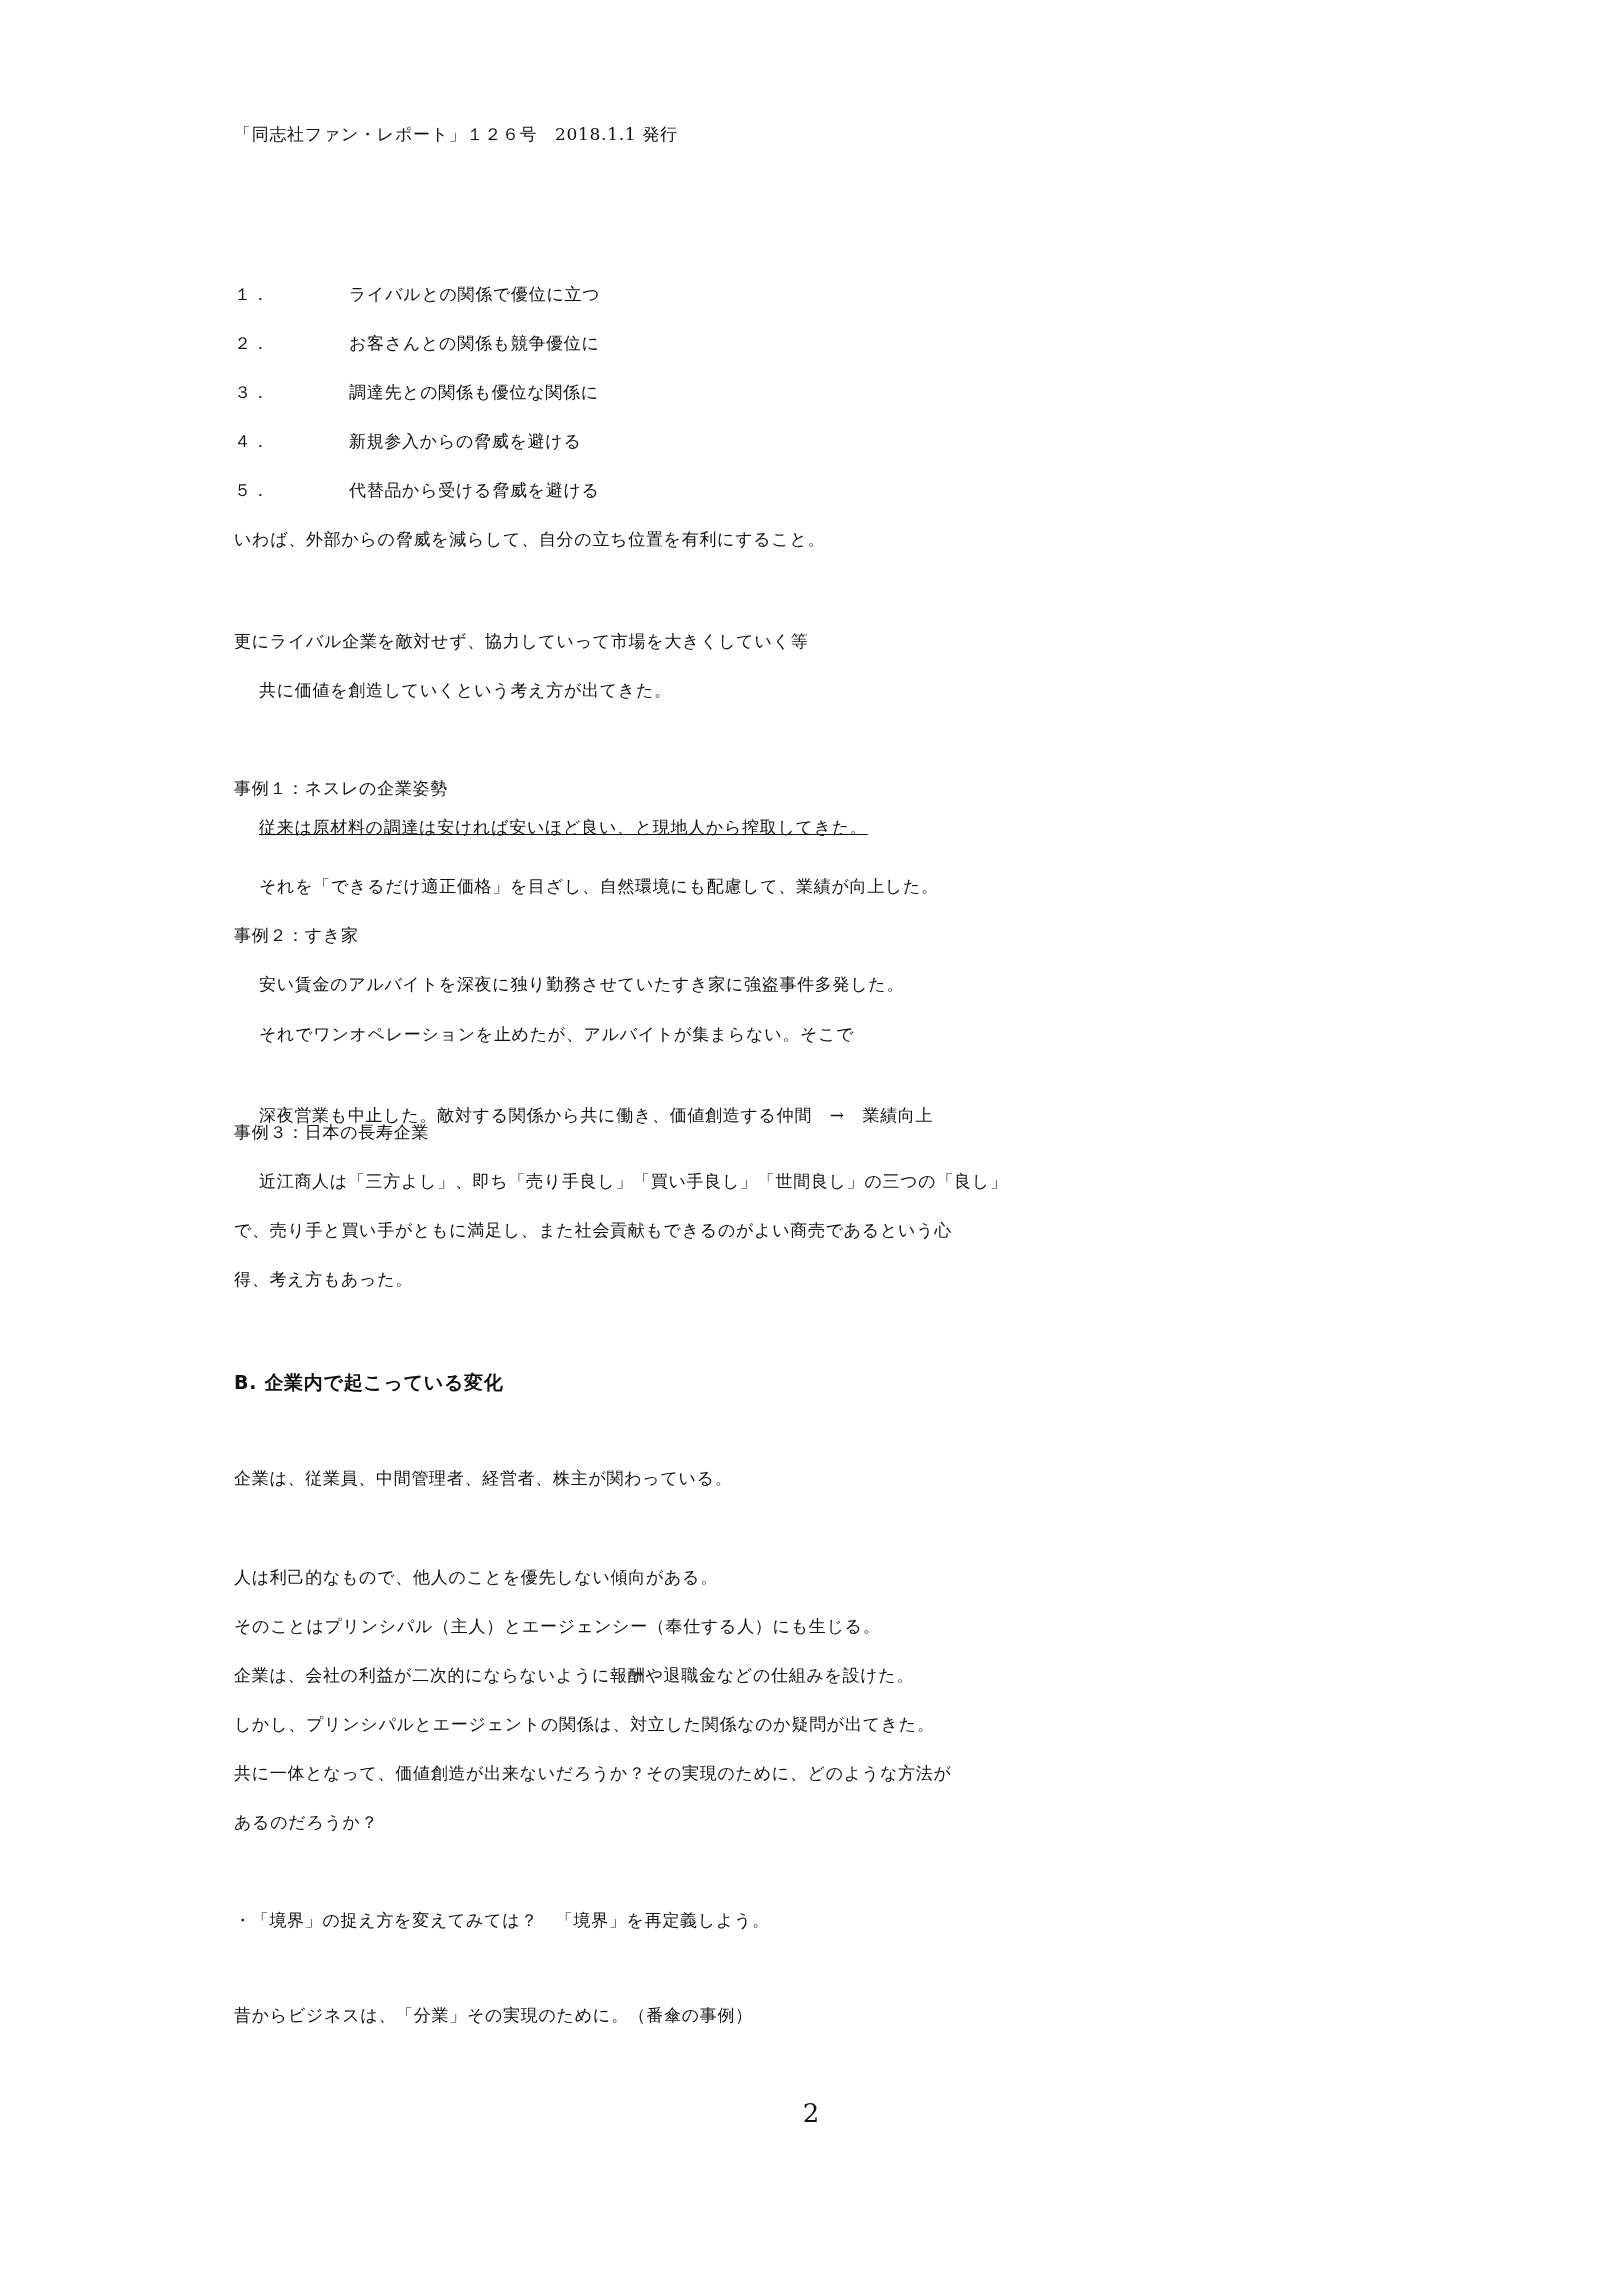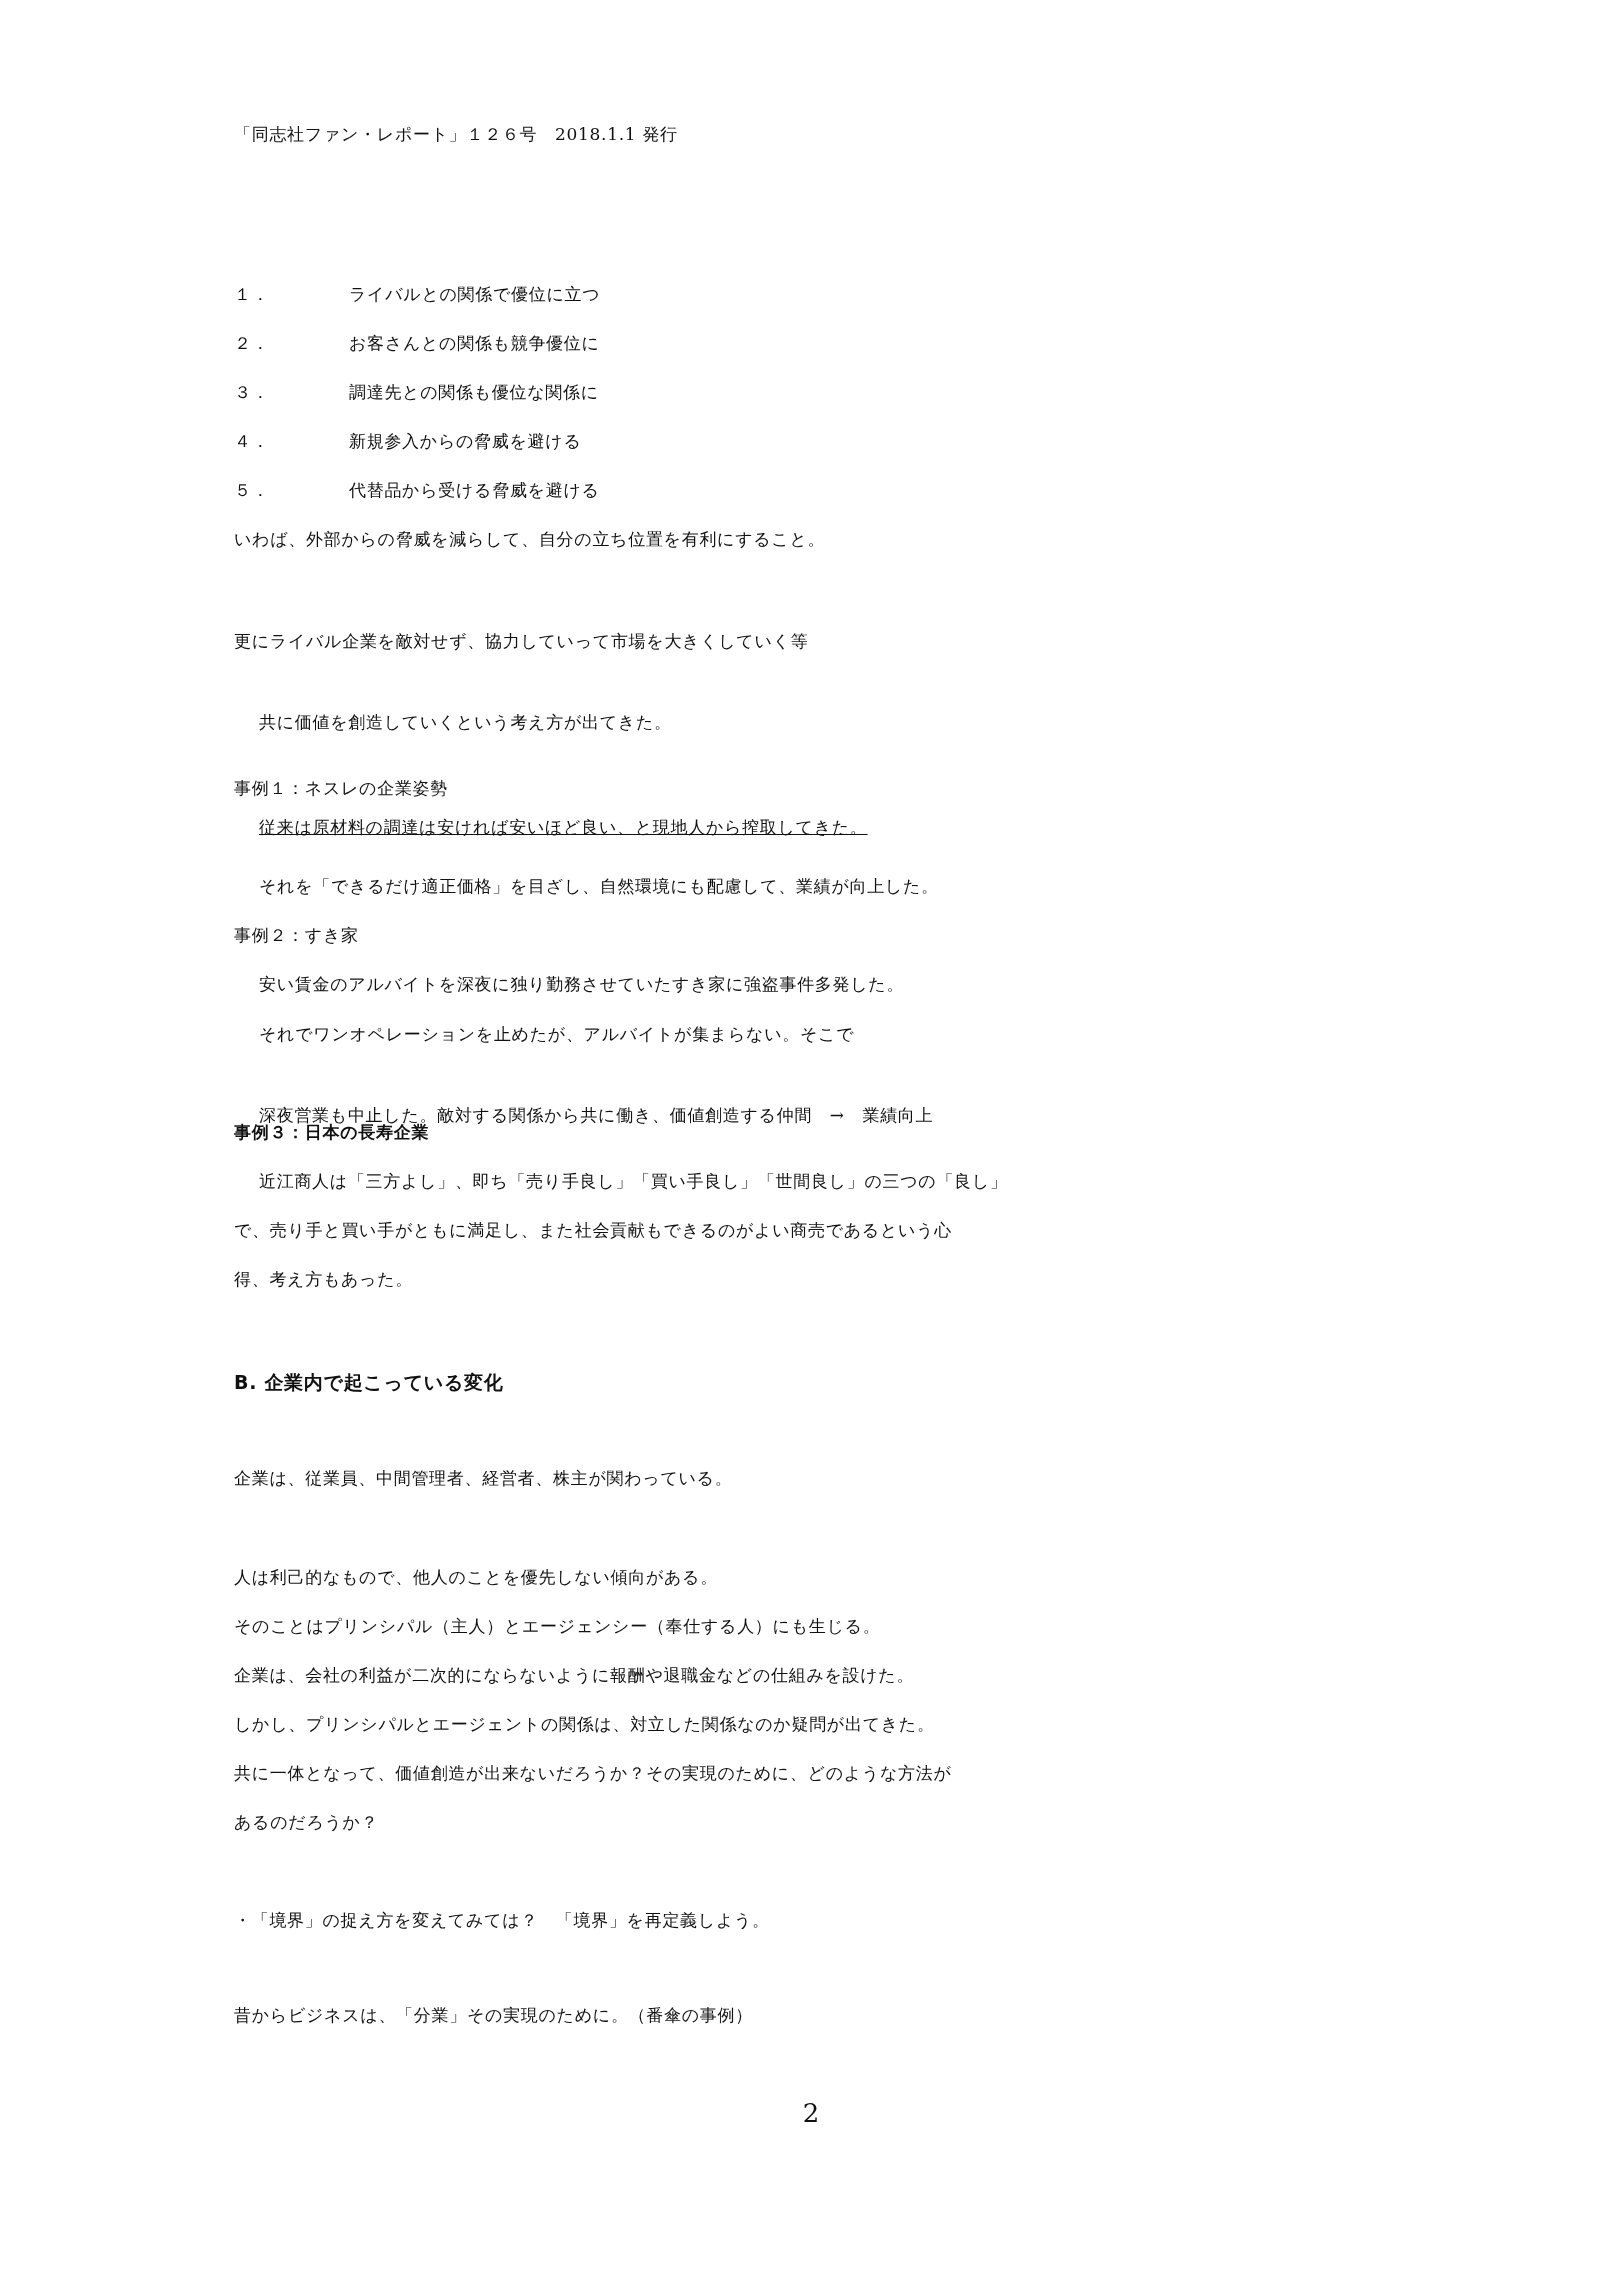--- a/index.html
+++ b/index.html
@@ -19,32 +19,32 @@
 
 <div class="line" style="top:278px;"><span class="num">１．</span><span>ライバルとの関係で優位に立つ</span></div>
 <div class="line" style="top:327px;"><span class="num">２．</span><span>お客さんとの関係も競争優位に</span></div>
 <div class="line" style="top:376px;"><span class="num">３．</span><span>調達先との関係も優位な関係に</span></div>
 <div class="line" style="top:425px;"><span class="num">４．</span><span>新規参入からの脅威を避ける</span></div>
 <div class="line" style="top:474px;"><span class="num">５．</span><span>代替品から受ける脅威を避ける</span></div>
 
 <div class="line" style="top:523px;">いわば、外部からの脅威を減らして、自分の立ち位置を有利にすること。</div>
 
 <div class="line" style="top:625px;">更にライバル企業を敵対せず、協力していって市場を大きくしていく等</div>
-<div class="line indent" style="top:674px;margin-top:32px;">共に価値を創造していくという考え方が出てきた。</div>
+<div class="line indent" style="top:674px;">共に価値を創造していくという考え方が出てきた。</div>
 
 <div class="line" style="top:772px;">事例１：ネスレの企業姿勢</div>
 <div class="line indent" style="top:811px;text-decoration:underline;">従来は原材料の調達は安ければ安いほど良い、と現地人から搾取してきた。</div>
 <div class="line indent" style="top:870px;">それを「できるだけ適正価格」を目ざし、自然環境にも配慮して、業績が向上した。</div>
 
 <div class="line" style="top:919px;">事例２：すき家</div>
 <div class="line indent" style="top:968px;">安い賃金のアルバイトを深夜に独り勤務させていたすき家に強盗事件多発した。</div>
 <div class="line indent" style="top:1018px;">それでワンオペレーションを止めたが、アルバイトが集まらない。そこで</div>
 <div class="line indent" style="top:1067px;margin-top:32px;">深夜営業も中止した。敵対する関係から共に働き、価値創造する仲間　→　業績向上</div>
 
-<div class="line" style="top:1116px;font-weight:bold;">事例３：日本の長寿企業</div>
+<div class="line" style="top:1116px;">事例３：日本の長寿企業</div>
 <div class="line indent" style="top:1165px;">近江商人は「三方よし」、即ち「売り手良し」「買い手良し」「世間良し」の三つの「良し」</div>
 <div class="line" style="top:1214px;">で、売り手と買い手がともに満足し、また社会貢献もできるのがよい商売であるという心</div>
 <div class="line" style="top:1263px;">得、考え方もあった。</div>
 
 <div class="line heading" style="top:1364px;">B.  企業内で起こっている変化</div>
 
 <div class="line" style="top:1462px;">企業は、従業員、中間管理者、経営者、株主が関わっている。</div>
 
 <div class="line" style="top:1561px;">人は利己的なもので、他人のことを優先しない傾向がある。</div>
 <div class="line" style="top:1610px;">そのことはプリンシパル（主人）とエージェンシー（奉仕する人）にも生じる。</div>

